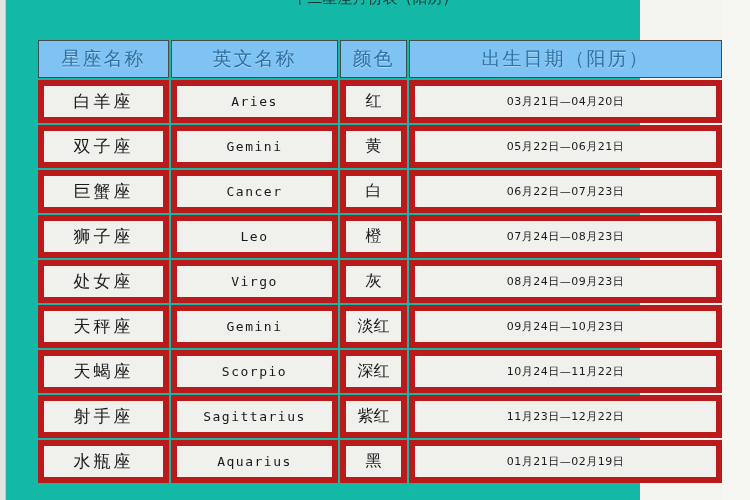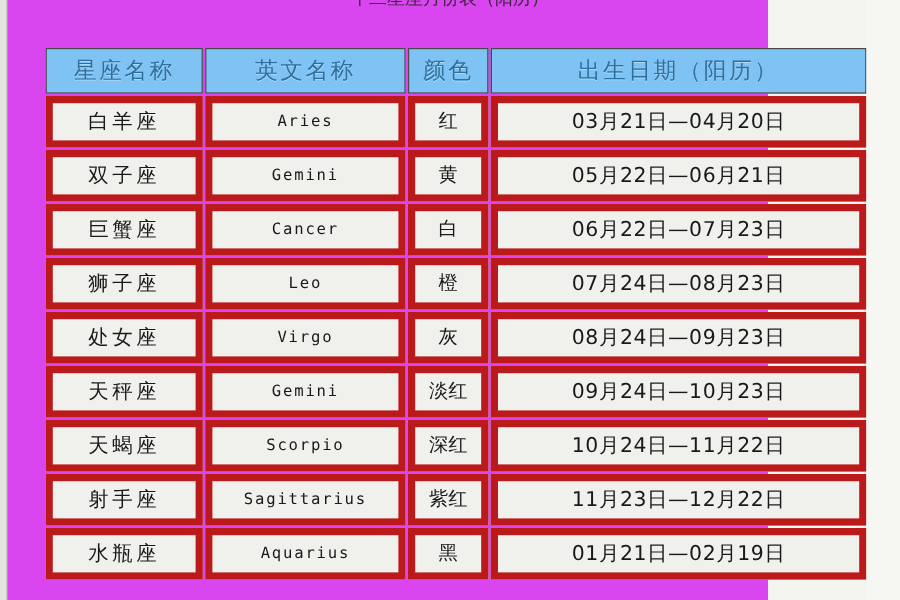--- a/index.html
+++ b/index.html
@@ -12,21 +12,21 @@
     overflow: hidden;
     background: #f4f4f0;
     font-family: "Liberation Sans", sans-serif;
   }
 
   
   .page {
     position: relative;
     width: 640px;
     height: 500px;
-    background: #d946ef;
+    background: #14b8a6;
   }
   .page::before {
     content: "";
     position: absolute;
     left: 0; top: 0;
     width: 5px; height: 500px;
     background: #e4e4df;
     border-right: 1px solid #c9c9c4;
   }
   .page::after {
@@ -111,21 +111,21 @@
     font-size: 13px;
     letter-spacing: 1.5px;
     font-family: "DejaVu Sans Mono", monospace;
   }
   td.color {
     font-size: 16px;
     letter-spacing: 0px;
     font-family: "DejaVu Sans", sans-serif;
   }
   td.date {
-    font-size: 17px;
+    font-size: 11px;
     letter-spacing: 0.5px;
     font-family: "DejaVu Sans", sans-serif;
   }
 
   
   .table-wrap {
     filter: contrast(1.02);
   }
 </style>
 </head>

